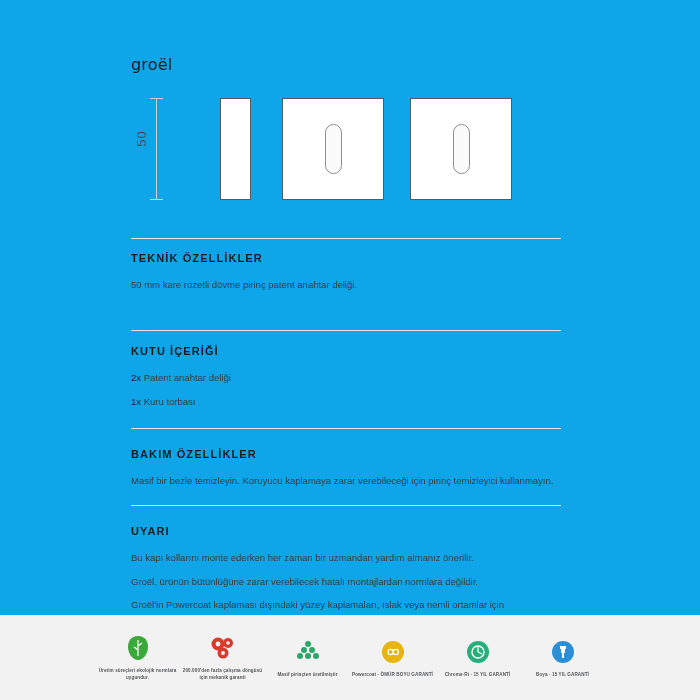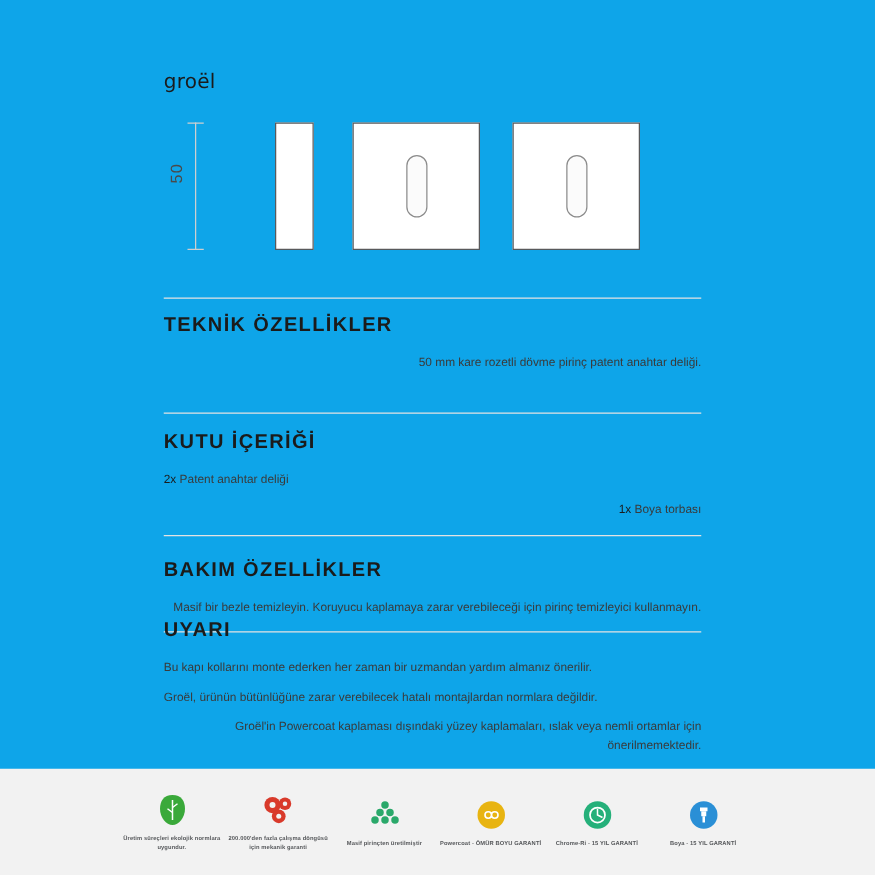--- a/index.html
+++ b/index.html
@@ -105,33 +105,33 @@
   }
   .rule {
     position: absolute;
     left: 131px;
     width: 430px;
     height: 1px;
     background: #e3e3e3;
   }
   h2.sec-title {
     margin: 0 0 14px 0;
-    font-size: 16px;
+    font-size: 11px;
     font-weight: 700;
     letter-spacing: 1.1px;
     color: #1b1b1b;
   }
   p.sec-text {
     margin: 0 0 9px 0;
     font-size: 9.5px;
     line-height: 1.55;
     color: #3a3a3a;
     font-weight: 400;
   }
-  p.sec-text:last-child { margin-bottom: 0; text-align: right; }
+  p.sec-text:last-child { margin-bottom: 0; }
   .qty {
     font-weight: 400;
     color: #1b1b1b;
   }
 
   
   .footer {
     position: absolute;
     left: 0;
     bottom: 0;
@@ -202,34 +202,34 @@
   <div class="rule" style="top:330px;"></div>
 
   <div class="section" style="top:345px;">
     <h2 class="sec-title">KUTU İÇERİĞİ</h2>
     <p class="sec-text">
       <span class="qty">2x</span>
       <span>Patent anahtar deliği</span>
     </p>
     <p class="sec-text">
       <span class="qty">1x</span>
-      <span>Boya torbası</span>
+      <span>Kuru torbası</span>
     </p>
   </div>
 
   <div class="rule" style="top:428px;"></div>
 
   <div class="section" style="top:448px;">
     <h2 class="sec-title">BAKIM ÖZELLİKLER</h2>
     <p class="sec-text">Masif bir bezle temizleyin. Koruyucu kaplamaya zarar verebileceği için pirinç temizleyici kullanmayın.</p>
   </div>
 
   <div class="rule" style="top:505px;"></div>
 
-  <div class="section" style="top:496px;">
+  <div class="section" style="top:525px;">
     <h2 class="sec-title">UYARI</h2>
     <p class="sec-text">Bu kapı kollarını monte ederken her zaman bir uzmandan yardım almanız önerilir.</p>
     <p class="sec-text">Groël, ürünün bütünlüğüne zarar verebilecek hatalı montajlardan normlara değildir.</p>
     <p class="sec-text">Groël'in Powercoat kaplaması dışındaki yüzey kaplamaları, ıslak veya nemli ortamlar için önerilmemektedir.</p>
   </div>
 
   <div class="footer">
 
     <div class="badge">
       <div class="badge-icon">

